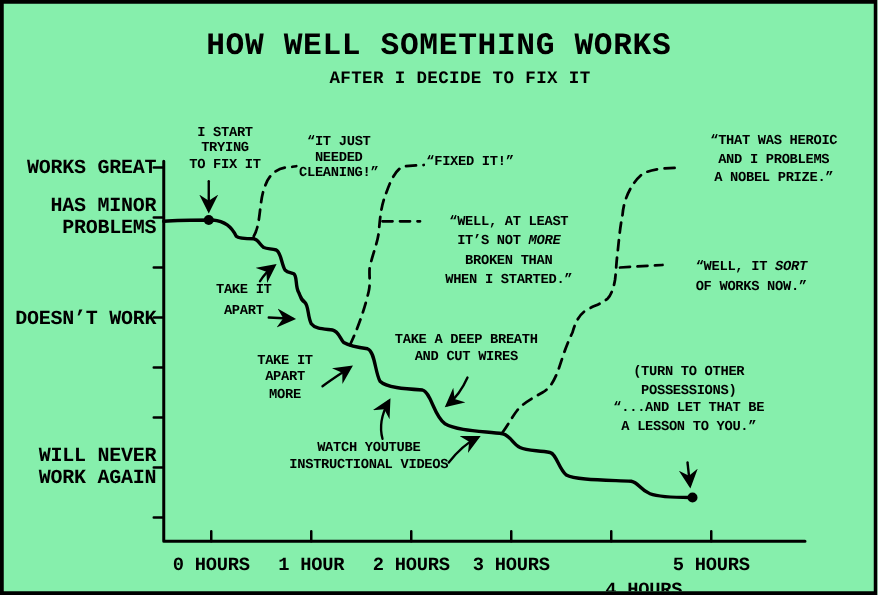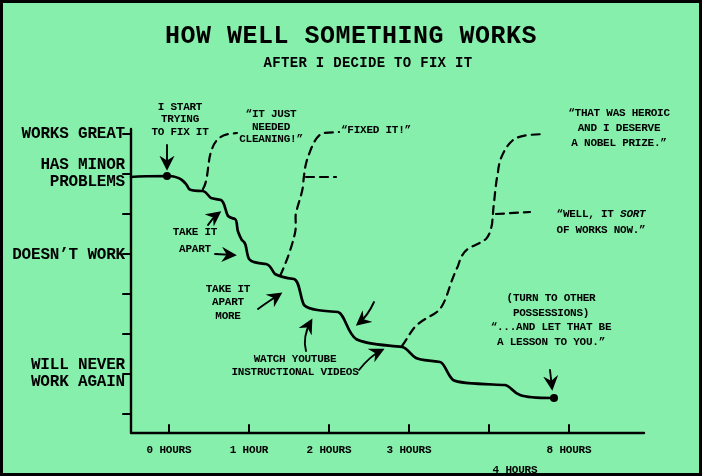--- a/index.html
+++ b/index.html
@@ -16,21 +16,21 @@
   }
   .subtitle{
     left:0; top:52px; width:100%; text-align:center;
     font-size:14px; font-weight:bold; letter-spacing:.3px; white-space:pre;padding-left:17px;
   }
   .ylab{
     left:8px; width:114px; text-align:right; font-size:16px; font-weight:bold;
     line-height:1.06; white-space:pre-line; letter-spacing:-.2px;
   }
   .xlab{
-    top:441px; width:80px; text-align:center; font-size:11px; font-weight:bold;
+    top:441px; width:80px; text-align:center; font-size:15px; font-weight:bold;
     white-space:pre; letter-spacing:-.2px;
   }
   .ann{
     font-size:11px; font-weight:bold; line-height:1.22; text-align:center;
     white-space:pre-line; letter-spacing:-.25px;
   }
   .ann em{font-style:italic;}
   path{vector-effect:non-scaling-stroke;}
 </style>
 </head>
@@ -78,49 +78,57 @@
 PROBLEMS</div>
   <div class="abs ylab" style="top:244px;">DOESN’T WORK</div>
   <div class="abs ylab" style="top:354px;">WILL NEVER
 WORK AGAIN</div>
 
   <div class="abs xlab" style="left:126px;">0 HOURS</div>
   <div class="abs xlab" style="left:206px;">1 HOUR</div>
   <div class="abs xlab" style="left:286px;">2 HOURS</div>
   <div class="abs xlab" style="left:366px;">3 HOURS</div>
   <div class="abs xlab" style="left:472px;margin-top:20px;">4 HOURS</div>
-  <div class="abs xlab" style="left:526px;">8 HOURS</div>
+  <div class="abs xlab" style="left:526px;">5 HOURS</div>
 
   <div class="abs ann" style="left:140px; top:98px; width:74px; line-height:1.12;">I START
 TRYING
 TO FIX IT</div>
 
   <div class="abs ann" style="left:222px; top:105px; width:92px; line-height:1.15;">“IT JUST
 NEEDED
 CLEANING!”</div>
 
   <div class="abs ann" style="left:338px; top:121px; text-align:left; white-space:pre;">“FIXED IT!”</div>
 
+  <div class="abs ann" style="left:333px; top:152px; width:142px; line-height:1.42;">
+    <span>“WELL, AT LEAST
+IT’S NOT </span><em>MORE</em><span>
+BROKEN THAN
+WHEN I STARTED.”</span>
+  </div>
 
   <div class="abs ann" style="left:542px; top:103px; width:148px; line-height:1.35;">“THAT WAS HEROIC
-AND I DESERVE
+AND I PROBLEMS
 A NOBEL PRIZE.”</div>
 
   <div class="abs ann" style="left:527px; top:189px; width:142px; line-height:1.4;">
     <span>“WELL, IT </span><em>SORT</em><span>
 OF WORKS NOW.”</span>
   </div>
 
   <div class="abs ann" style="left:163px; top:221px; width:58px; line-height:1.5;">TAKE IT
 APART</div>
 
   <div class="abs ann" style="left:195px; top:280px; width:60px; line-height:1.22;">TAKE IT
 APART
 MORE</div>
 
+  <div class="abs ann" style="left:293px; top:262px; width:154px; line-height:1.3;">TAKE A DEEP BREATH
+AND CUT WIRES</div>
 
   <div class="abs ann" style="left:469px; top:288px; width:158px; line-height:1.32;">(TURN TO OTHER
 POSSESSIONS)
 “...AND LET THAT BE
 A LESSON TO YOU.”</div>
 
   <div class="abs ann" style="left:205px; top:350px; width:174px; line-height:1.22;">WATCH YOUTUBE
 INSTRUCTIONAL VIDEOS</div>
 
 </div>

